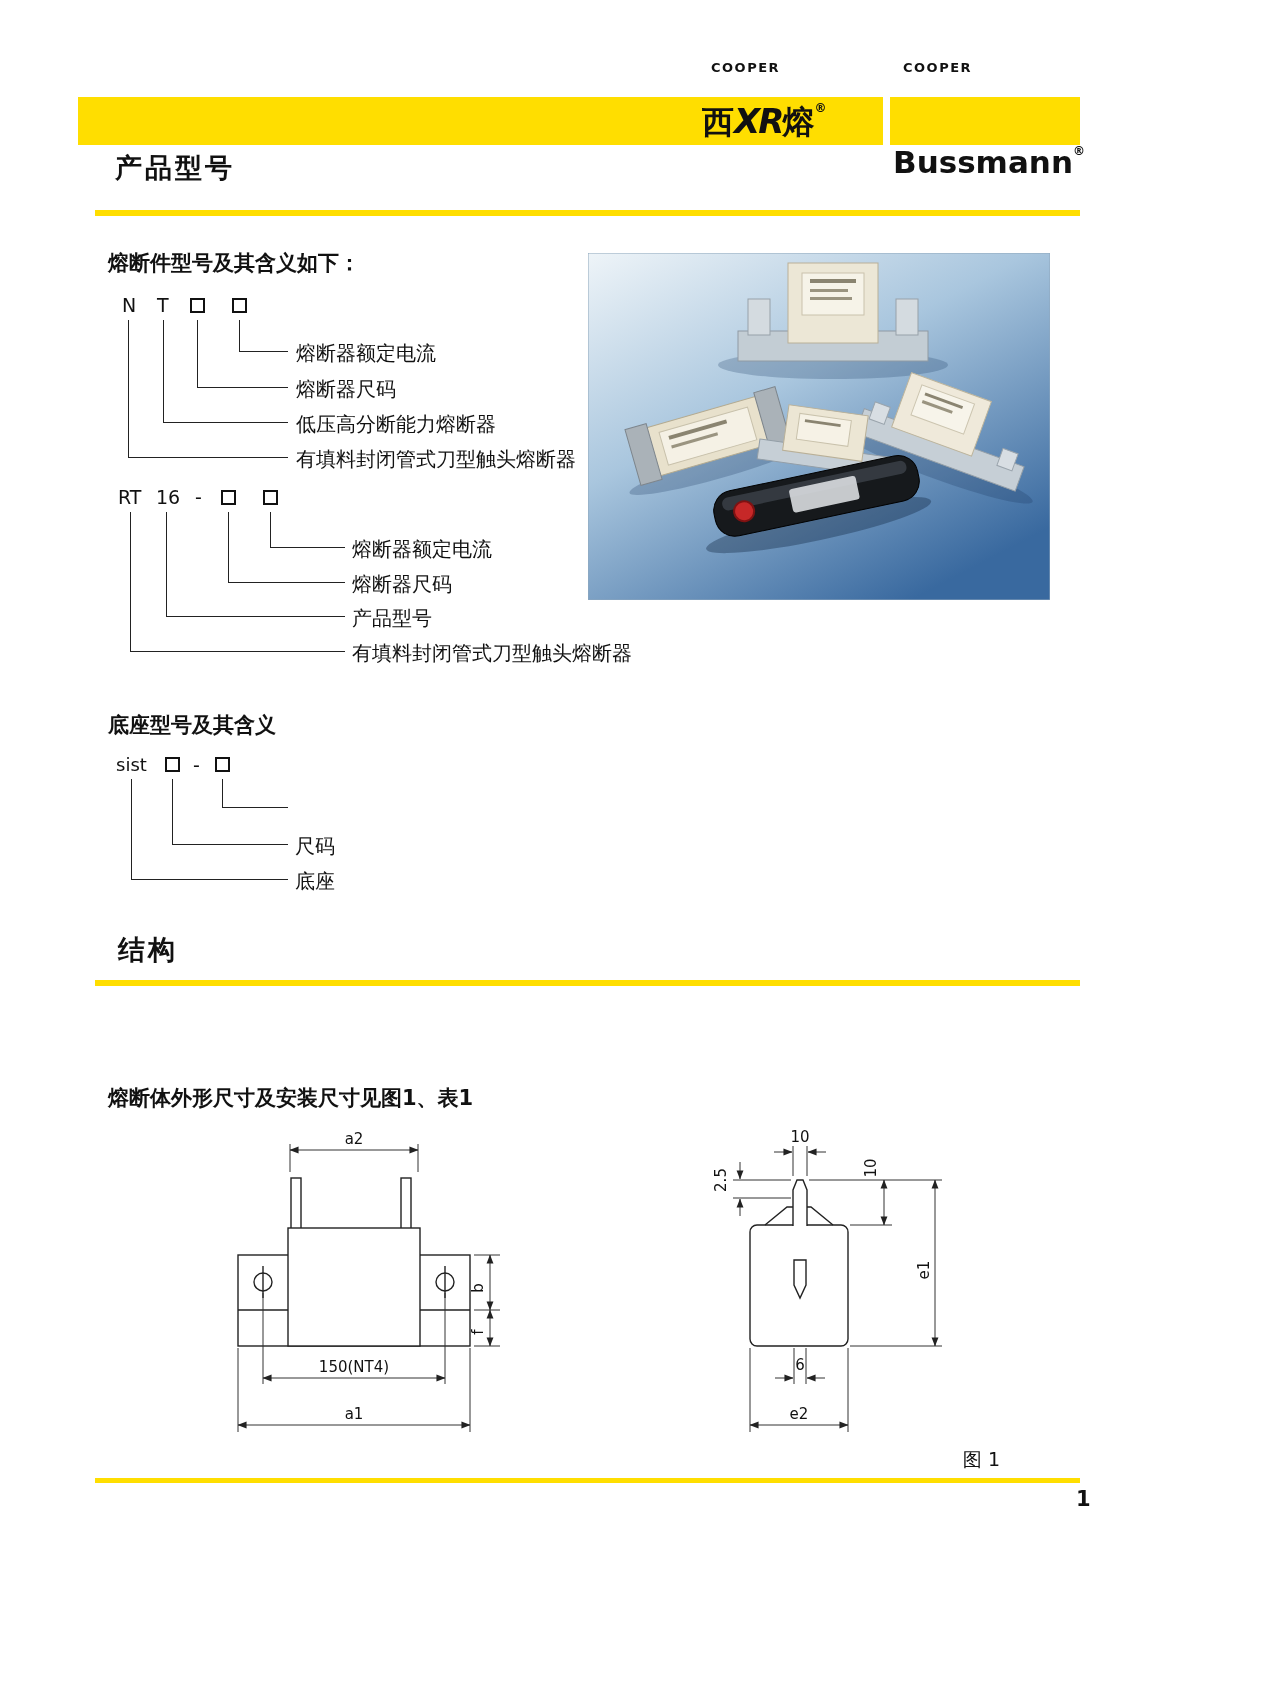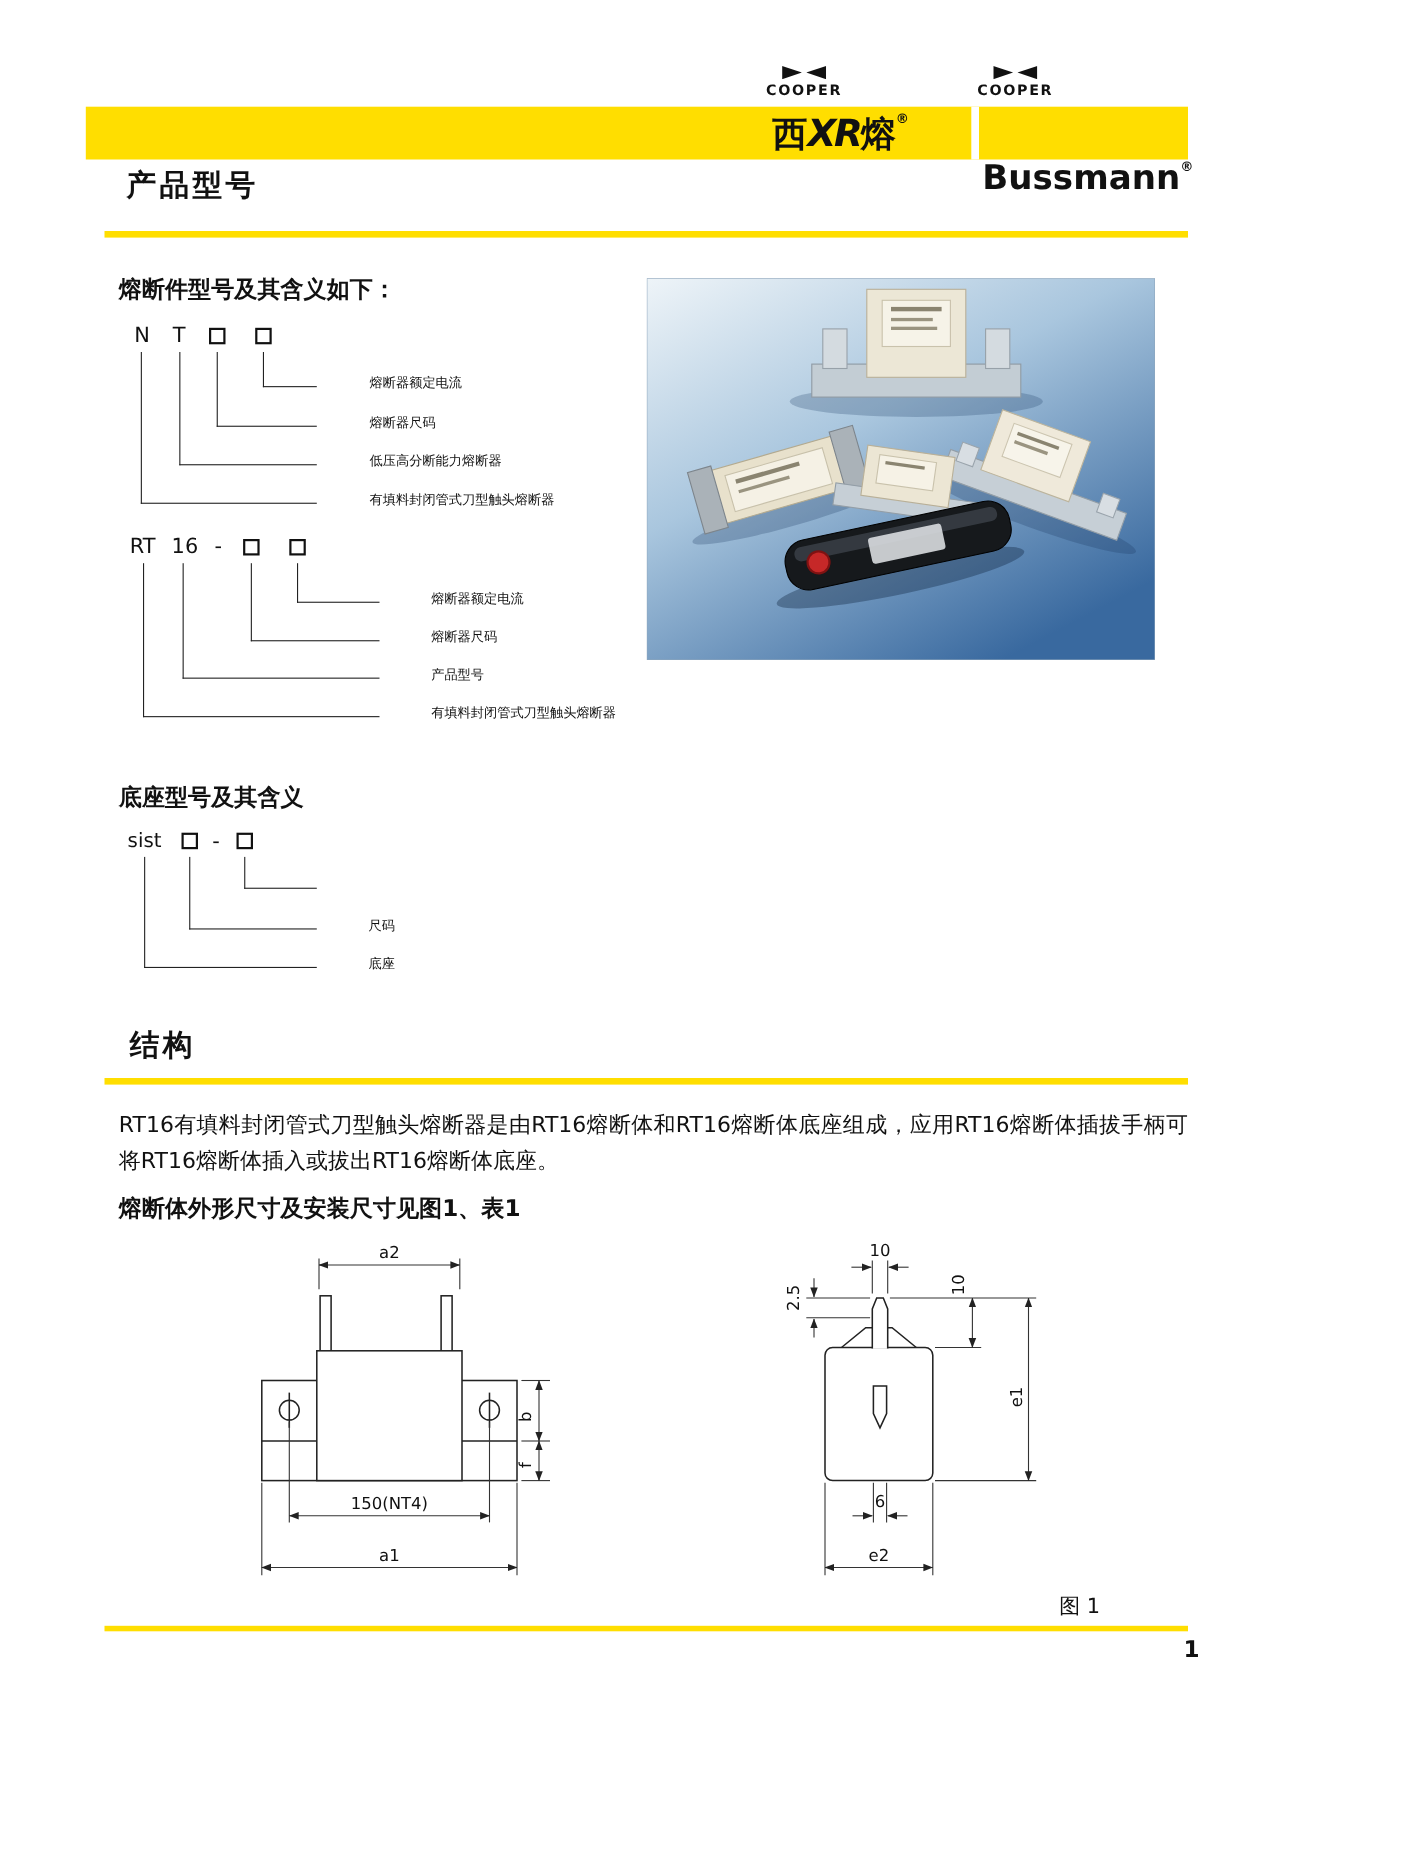--- a/index.html
+++ b/index.html
@@ -7,22 +7,22 @@
   .page{position:relative;width:1287px;height:1689px;background:#fff;
         font-family:"DejaVu Sans","Liberation Sans",sans-serif;color:#111;overflow:hidden;}
   .abs{position:absolute;}
   .band{background:#FFDE00;}
   .rule{position:absolute;background:#FFDE00;height:6px;}
   .h1{font-size:27px;font-weight:bold;letter-spacing:3px;white-space:nowrap;}
   .h2{font-size:21px;font-weight:bold;white-space:nowrap;}
   .tok{font-size:19px;white-space:nowrap;}
   .sq{position:absolute;width:15px;height:15px;border:2px solid #111;}
   .conn{position:absolute;border-left:1.5px solid #222;border-bottom:1.5px solid #222;}
-  .lbl{position:absolute;font-size:12px;white-space:nowrap;margin-left:40px;}
-  .cooper{display:flex;flex-direction:column;align-items:center;width:70px;gap:3px;}
+  .lbl{position:absolute;font-size:20px;white-space:nowrap;}
+  .cooper{display:flex;flex-direction:row;align-items:center;width:70px;gap:15px;}
   .cooper-text{font-size:13px;font-weight:bold;letter-spacing:1.5px;color:#111;}
   .xw{font-size:32px;font-weight:bold;}
   .xr{font-size:34px;font-weight:bold;font-style:italic;letter-spacing:-2px;}
   .reg{font-size:12px;vertical-align:top;font-weight:bold;}
   .buss{font-size:31px;font-weight:800;letter-spacing:0;white-space:nowrap;margin-top:42px;}
   .para{font-size:20px;line-height:1.65;text-align:justify;}
   .caption{font-size:19px;}
   .footer{font-size:18px;}
   .flink{text-decoration:underline;color:#111;cursor:pointer;}
   .pageno{font-size:21px;font-weight:bold;}
@@ -166,21 +166,20 @@
   <div class="conn" style="left:222px;top:779px;width:66px;height:29px"></div>
   <div class="conn" style="left:172px;top:779px;width:116px;height:66px"></div>
   <div class="conn" style="left:131px;top:779px;width:157px;height:101px"></div>
 
   <div class="lbl" style="left:295px;top:833px">尺码</div>
   <div class="lbl" style="left:295px;top:868px">底座</div>
 
   <div class="abs h1" style="left:118px;top:932px">结构</div>
   <div class="rule" style="left:95px;top:980px;width:985px"></div>
 
-  <div class="abs para" style="left:108px;top:1006px;width:972px">RT16有填料封闭管式刀型触头熔断器是由RT16熔断体和RT16熔断体底座组成，应用RT16熔断体插拔手柄可将RT16熔断体插入或拔出RT16熔断体底座。</div>
 
   <div class="abs h2" style="left:108px;top:1084px">熔断体外形尺寸及安装尺寸见图1、表1</div>
 
   <svg class="abs" style="left:180px;top:1120px" width="820" height="360" viewBox="0 0 820 360">
     <defs>
       <marker id="mA" viewBox="0 0 10 10" refX="9.5" refY="5" markerWidth="9" markerHeight="9" orient="auto-start-reverse">
         <path d="M0,1.2 L10,5 L0,8.8 Z" fill="#222"></path>
       </marker>
     </defs>
 

